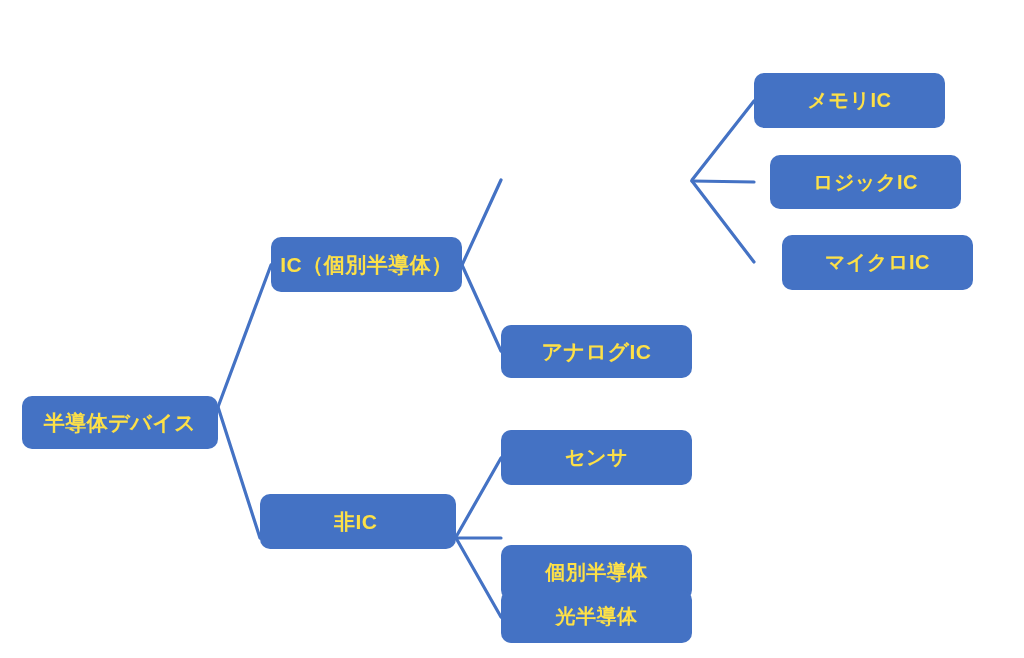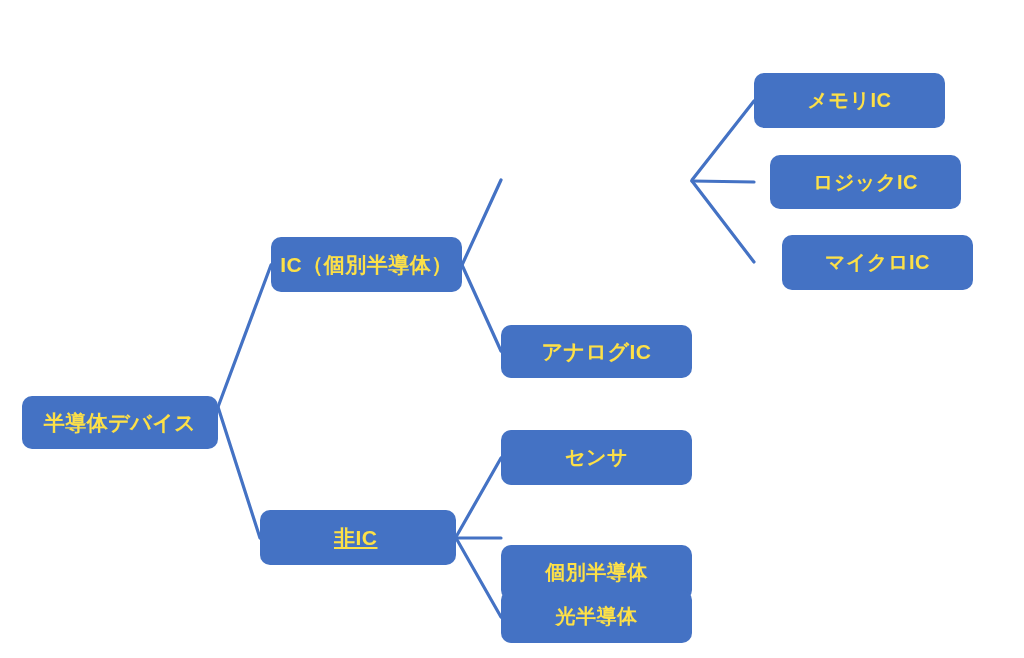--- a/index.html
+++ b/index.html
@@ -51,22 +51,22 @@
     font-weight: bold;
     display: flex;
     align-items: center;
     justify-content: center;
     text-align: center;
     white-space: nowrap;
     letter-spacing: 0.5px;
   }
   .n-root   { left: 22px;  top: 380px; width: 196px; height: 53px; font-size: 21px; margin-top: 16px; }
   .n-ic     { left: 271px; top: 237px; width: 191px; height: 55px; font-size: 21px; }
-  .n-nonic  { left: 260px; top: 510px; width: 196px; height: 55px; font-size: 21px;
-              justify-content: flex-start; padding-left: 74px; text-decoration: underline; }
+  .n-nonic  { left: 260px; top: 494px; width: 196px; height: 55px; font-size: 21px;
+              justify-content: flex-start; padding-left: 74px; }
   .n-digital{ left: 501px; top: 152px; width: 191px; height: 55px; font-size: 21px; }
   .n-analog { left: 501px; top: 325px; width: 191px; height: 53px; font-size: 21px; }
   .n-memory { left: 754px; top: 73px;  width: 191px; height: 55px; font-size: 20px; }
   .n-logic  { left: 754px; top: 155px; width: 191px; height: 54px; font-size: 20px; margin-left: 16px; }
   .n-micro  { left: 782px; top: 235px; width: 191px; height: 55px; font-size: 20px; }
   .n-sensor { left: 501px; top: 430px; width: 191px; height: 55px; font-size: 20px; }
   .n-disc   { left: 501px; top: 510px; width: 191px; height: 55px; font-size: 20px; margin-top: 35px; }
   .n-opto   { left: 501px; top: 590px; width: 191px; height: 53px; font-size: 20px; }
 </style>
 </head>

